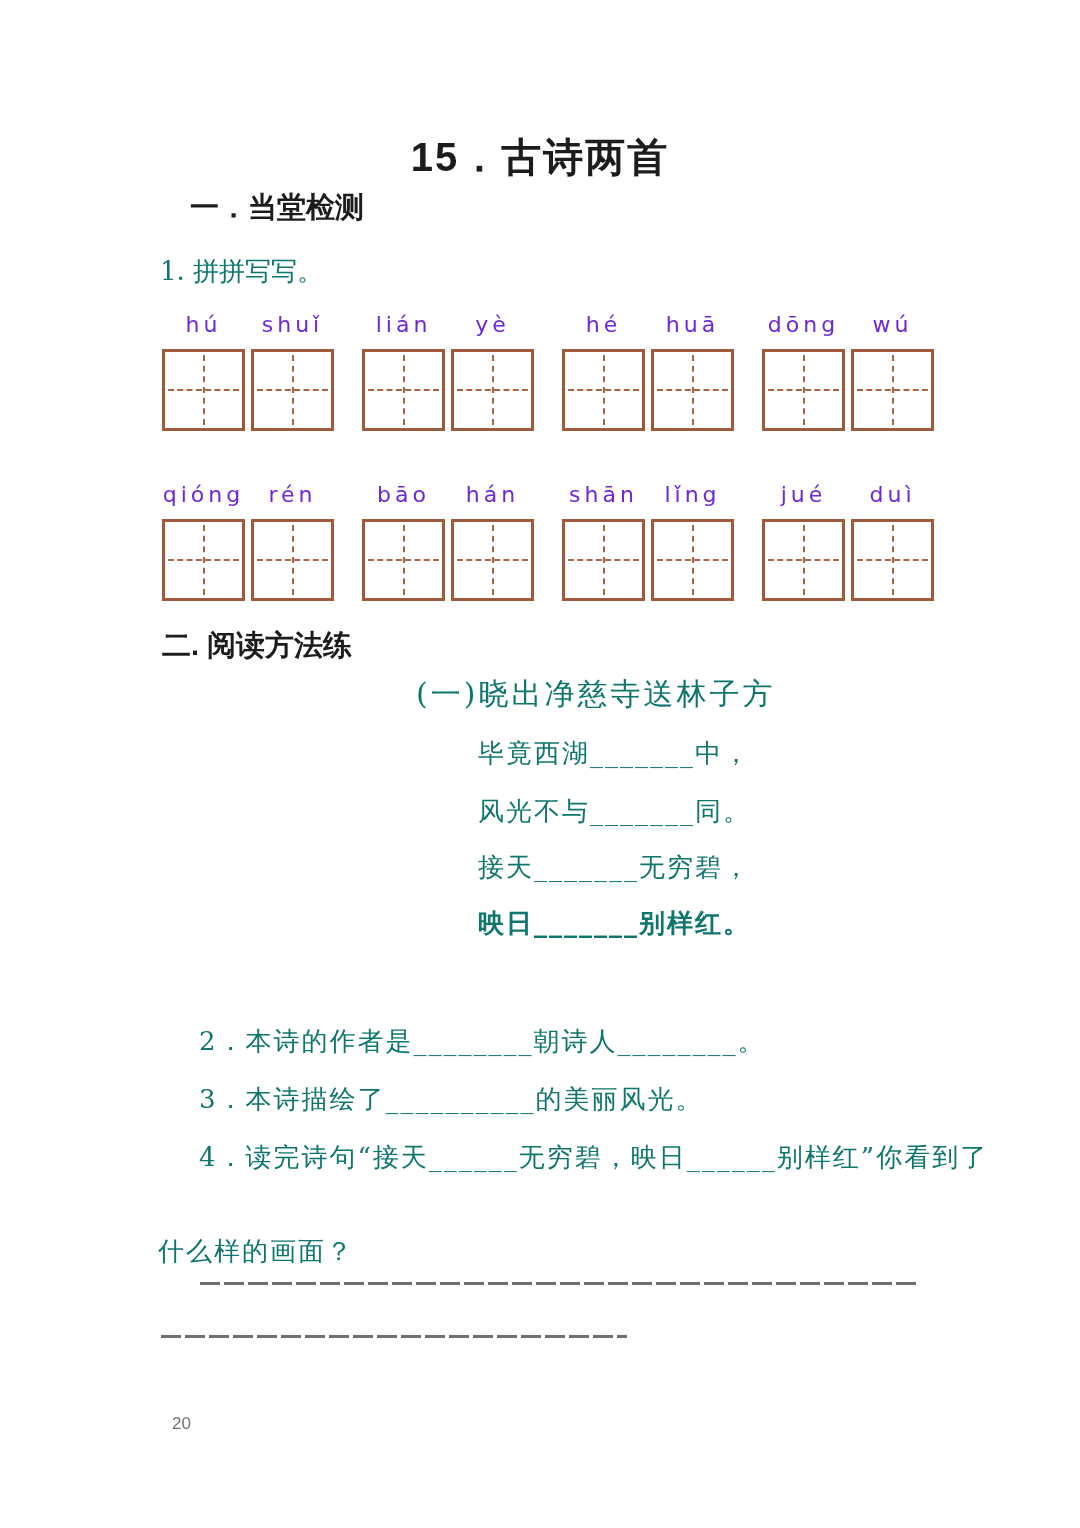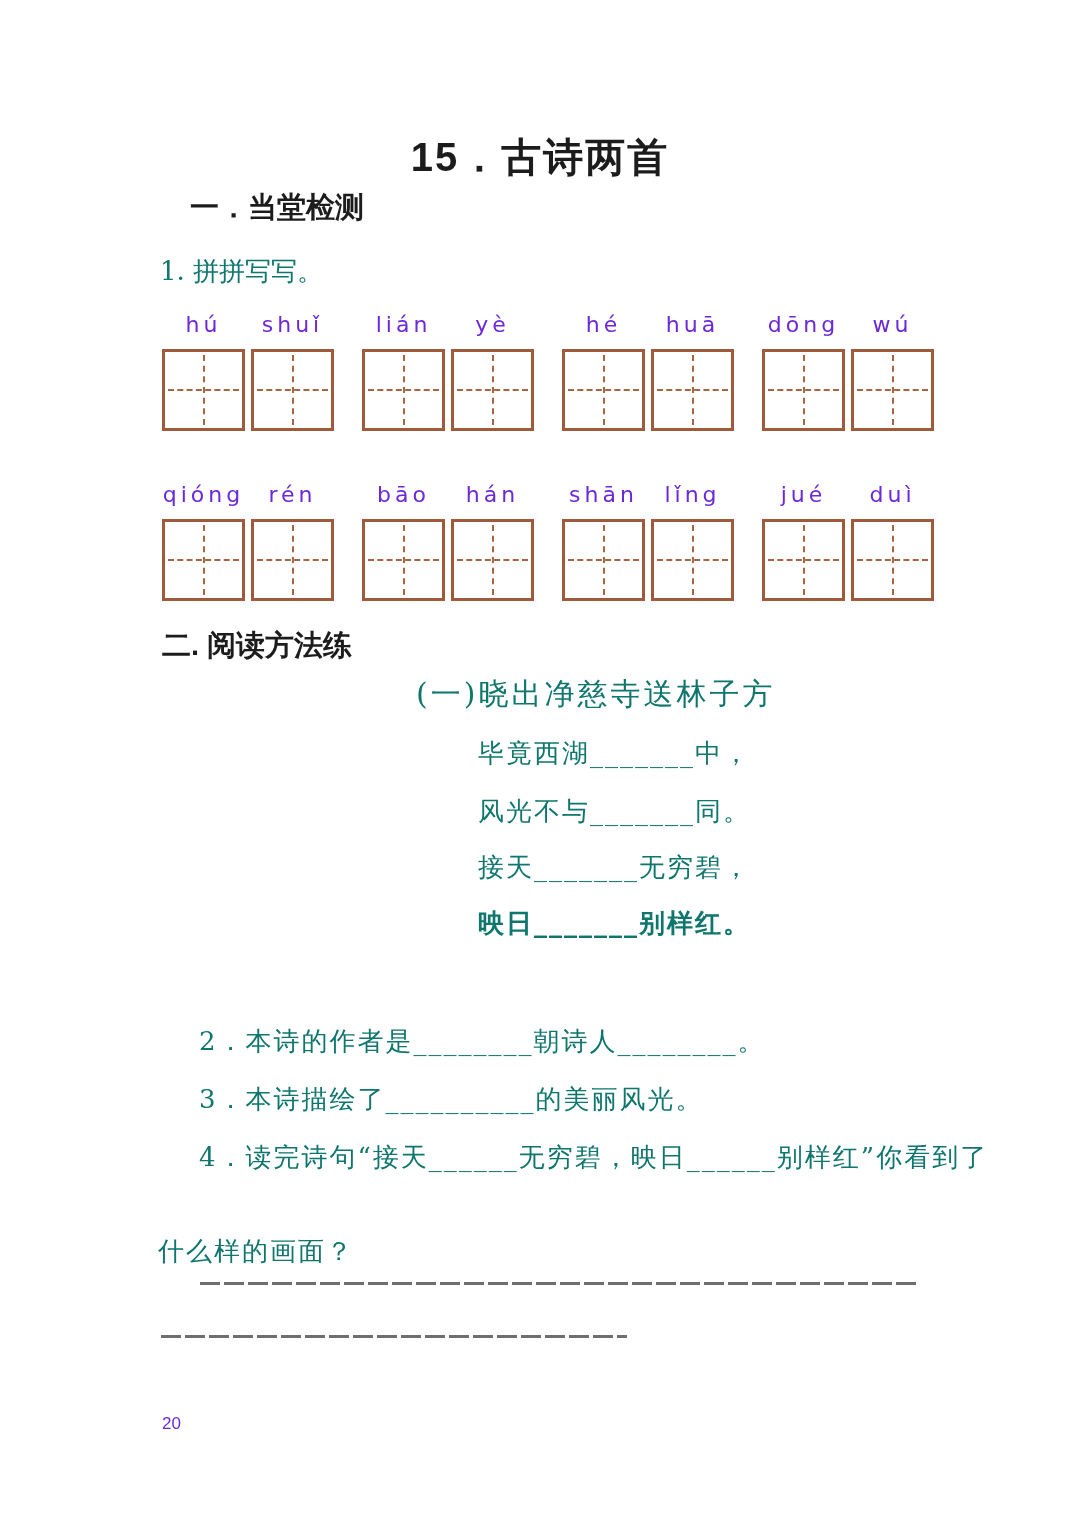--- a/index.html
+++ b/index.html
@@ -88,22 +88,22 @@
   
   .ans-line{
     position:absolute;height:3px;
     background:repeating-linear-gradient(90deg,
       var(--line-gray) 0px, var(--line-gray) 20px,
       transparent 20px, transparent 24px);
   }
   .ans-line-1{left:200px;top:1282px;width:718px;}
   .ans-line-2{left:161px;top:1335px;width:466px;}
   .page-num{
-    left:162px;top:1414px;
-    font-size:17px;color:#6d28d9;
+    left:172px;top:1414px;
+    font-size:17px;color:#737373;
     font-family:"Liberation Sans",sans-serif;
     text-align:right;
   }
 </style>
 </head>
 <body>
 
 <div class="page">
 
   <div class="abs h1">15．古诗两首</div>

